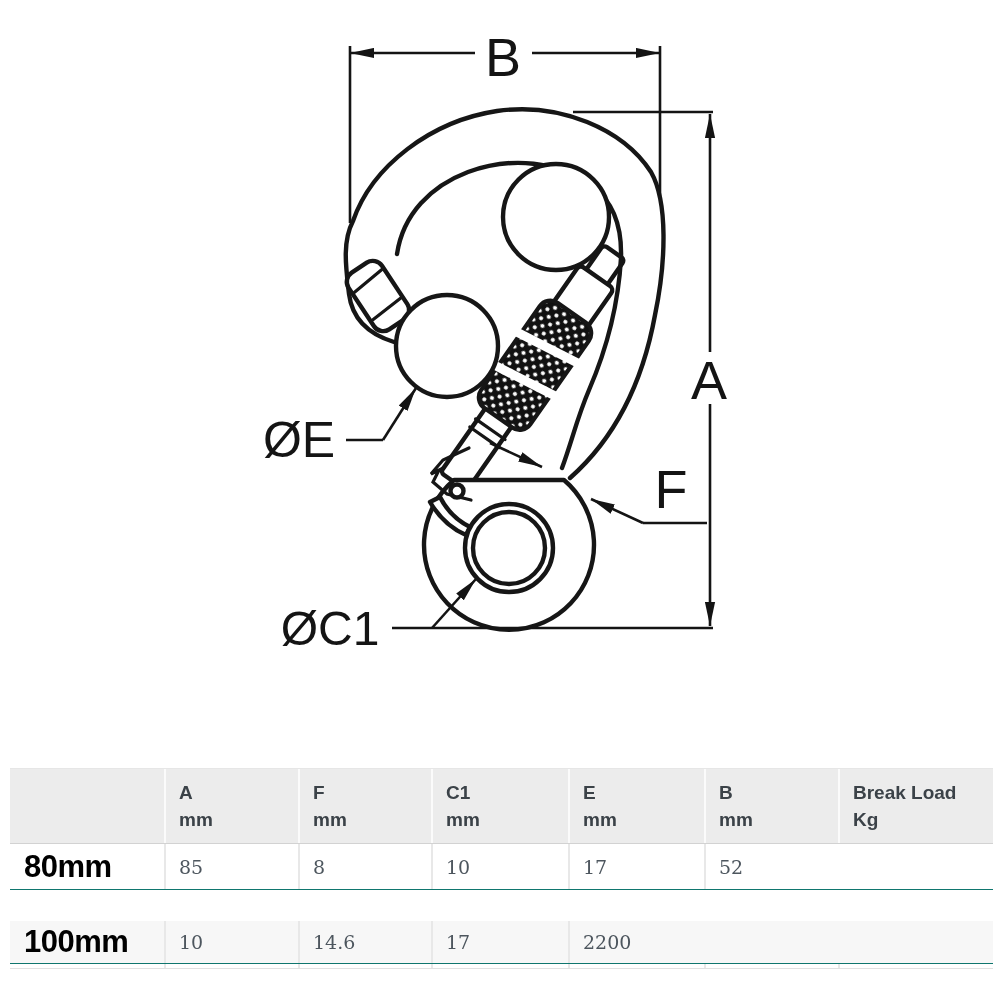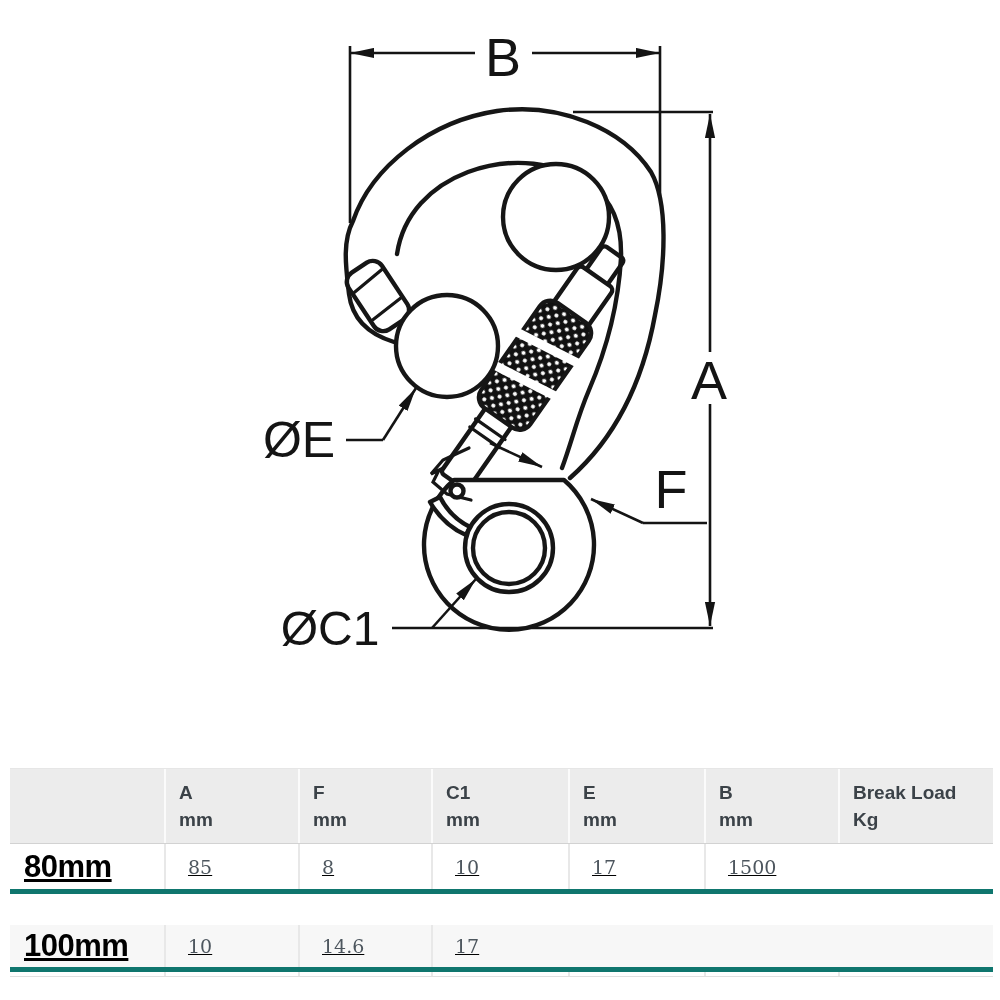--- a/index.html
+++ b/index.html
@@ -7,25 +7,25 @@
          font-family:"Liberation Sans",sans-serif;}
   .diagram-svg{position:absolute;left:0;top:0;}
 
   
   .spec-table{position:absolute;left:10px;top:768px;width:983px;border-top:1px solid #e6e6e6;}
   .grid{display:grid;grid-template-columns:156px 134px 133px 137px 136px 134px 153px;}
   .t-header{background:#ececec;height:74px;border-bottom:1px solid #d2d2d2;}
   .h-cell{padding:10px 0 0 13px;border-right:2px solid #fbfbfb;box-sizing:border-box;}
   .h-cell:last-child{border-right:none;border-radius:12px;}
   .h-name,.h-unit{display:block;font-size:19px;font-weight:bold;color:#3b4248;line-height:27px;}
-  .t-row{height:45px;border-bottom:5px solid #0f766e;background:#ffffff;text-decoration:underline;}
+  .t-row{height:45px;border-bottom:1px solid #0f766e;background:#ffffff;}
   .t-row.alt{background:#f7f7f7;height:42px;margin-top:31px;}
   .row-label{display:flex;align-items:center;padding-left:14px;font-size:31px;font-weight:bold;
              color:#000;border-right:2px solid #e8e8e8;box-sizing:border-box;letter-spacing:-0.5px;}
-  .d-cell{display:flex;align-items:center;padding-left:22px;border-right:2px solid #e8e8e8;
+  .d-cell{display:flex;align-items:center;padding-left:13px;border-right:2px solid #e8e8e8;
           box-sizing:border-box;font-family:"DejaVu Serif","Liberation Serif",serif;
           font-size:19px;color:#4d565e;}
   .d-cell:last-child,.row-label+ .d-cell{}
   .grid > :last-child{border-right:none;}
   .t-strip{height:4px;border-bottom:1px solid #e0e0e0;background:#fff;}
   .s-cell{border-right:2px solid #e8e8e8;}
   .s-cell:last-child{border-right:none;}
 
   
   .part{fill:none;stroke:#161616;stroke-width:4.4;stroke-linecap:round;stroke-linejoin:round;}
@@ -147,28 +147,29 @@
         <span class="h-unit">Kg</span>
       </div>
     </div>
 
     <div class="grid t-row">
       <div class="row-label">80mm</div>
       <div class="d-cell">85</div>
       <div class="d-cell">8</div>
       <div class="d-cell">10</div>
       <div class="d-cell">17</div>
-      <div class="d-cell">1500</div>
+      <div class="d-cell">52</div>
     </div>
 
     <div class="grid t-row alt">
       <div class="row-label">100mm</div>
       <div class="d-cell">10</div>
       <div class="d-cell">14.6</div>
       <div class="d-cell">17</div>
+      <div class="d-cell">2200</div>
     </div>
 
     <div class="grid t-strip">
       <div class="s-cell"></div>
         <div class="s-cell"></div>
         <div class="s-cell"></div>
       <div class="s-cell"></div>
         <div class="s-cell"></div>
         <div class="s-cell"></div>
       <div class="s-cell"></div>

